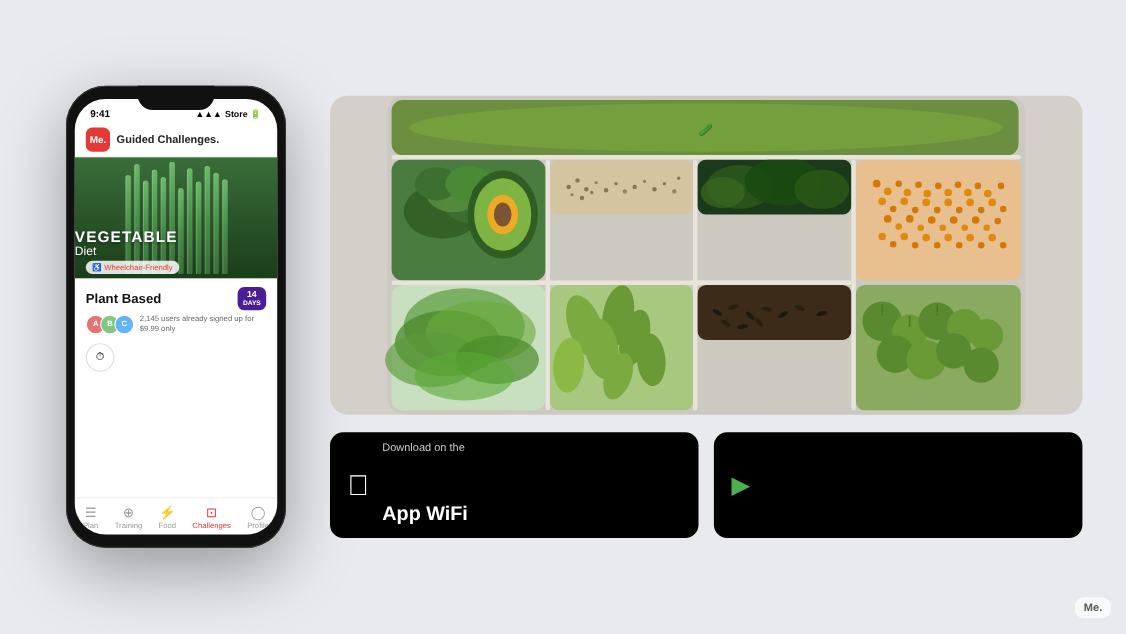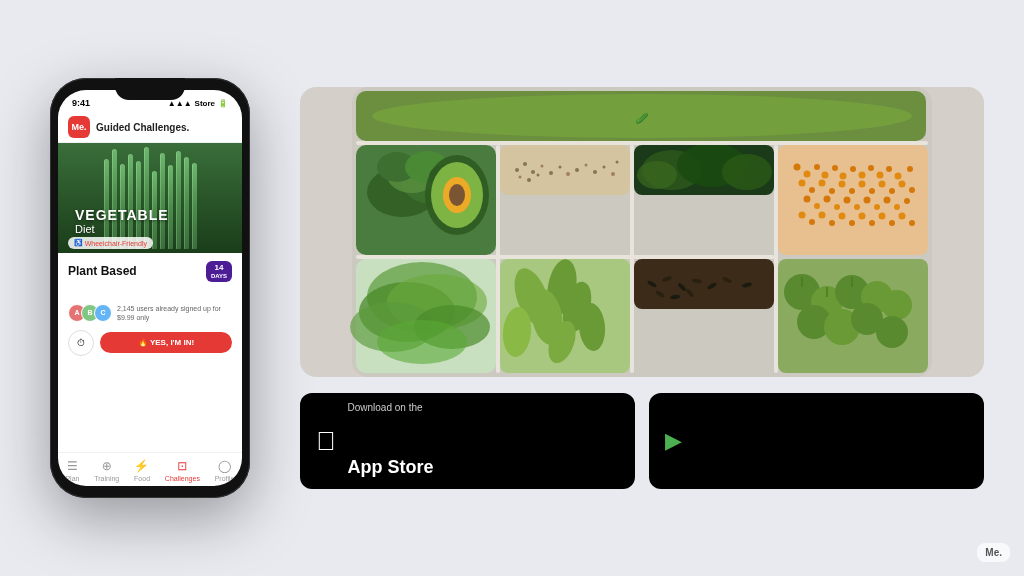--- a/index.html
+++ b/index.html
@@ -22,21 +22,21 @@
       width: 100%;
       height: 100%;
     }
 
     
     .phone-wrapper {
       flex-shrink: 0;
       width: 220px;
       display: flex;
       align-items: center;
-      justify-content: center;
+      justify-content: flex-end;
     }
 
     .phone {
       width: 200px;
       height: 420px;
       background: #111;
       border-radius: 36px;
       padding: 12px 8px;
       box-shadow: 0 20px 60px rgba(0,0,0,0.35), inset 0 0 0 1px #333;
       position: relative;
@@ -135,21 +135,21 @@
     .asparagus-stalk {
       width: 5px;
       background: linear-gradient(180deg, #6db86d 0%, #4a8e4a 50%, #3a6e3a 100%);
       border-radius: 3px 3px 1px 1px;
       box-shadow: inset 1px 0 0 rgba(255,255,255,0.2);
     }
 
     .card-text-overlay {
       position: absolute;
       bottom: 18px;
-      left: 17px;
+      left: 0;
       color: #fff;
       text-shadow: 0 1px 3px rgba(0,0,0,0.5);
     }
 
     .card-text-overlay .veg-title {
       font-size: 14px;
       font-weight: 900;
       letter-spacing: 1px;
       text-transform: uppercase;
     }
@@ -175,21 +175,21 @@
 
     .card-body {
       padding: 8px 10px 4px;
       flex: 1;
     }
 
     .plant-based-row {
       display: flex;
       justify-content: space-between;
       align-items: center;
-      margin-bottom: 22px;
+      margin-bottom: 4px;
     }
 
     .plant-based-title {
       font-size: 12px;
       font-weight: 700;
       color: #111;
     }
 
     .days-badge {
       background: #4c1d95;
@@ -449,21 +449,20 @@
             <div class="avatar-group">
               <div class="avatar-circle">A</div>
               <div class="avatar-circle">B</div>
               <div class="avatar-circle">C</div>
             </div>
             <div class="users-text">2,145 users already signed up for<br>$9.99 only</div>
           </div>
 
           <div class="cta-row">
             <div class="timer-btn">⏱</div>
-            <div class="yes-btn">🔥 YES, I'M IN!</div>
           </div>
         </div>
 
         <div class="bottom-nav">
           <div class="nav-item">
             <span class="nav-icon">☰</span>
             <span>Plan</span>
           </div>
           <div class="nav-item">
             <span class="nav-icon">⊕</span>
@@ -640,21 +639,21 @@
         <rect x="4" y="54" width="572" height="4" fill="#e8e4dc" rx="2"></rect>
         <rect x="282" y="168" width="140" height="4" fill="#e8e4dc" rx="2"></rect>
       </svg>
     </div>
 
     <div class="store-buttons">
       <div class="store-btn">
         <span class="store-icon"></span>
         <div class="store-text-group">
           <span class="store-sub">Download on the</span>
-          <span class="store-main">App Store</span>
+          <span class="store-main">App WiFi</span>
         </div>
       </div>
       <div class="store-btn">
         <span class="store-icon" style="color:#4CAF50; font-size:22px;">▶</span>
       </div>
     </div>
 
 
   </div>
 

